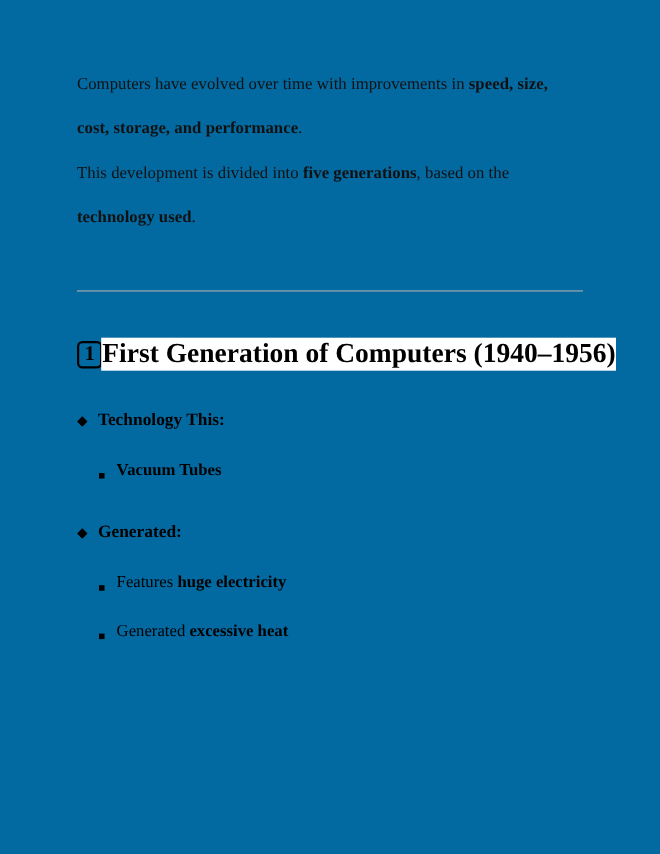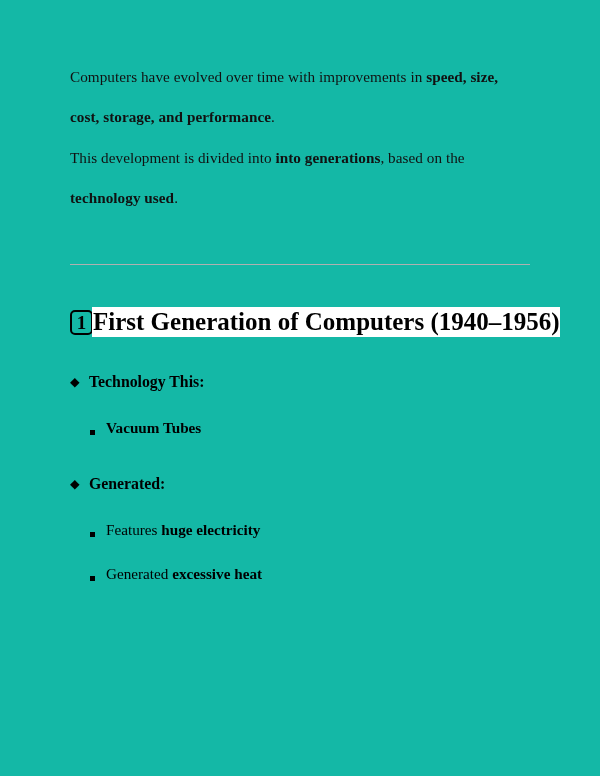--- a/index.html
+++ b/index.html
@@ -15,21 +15,21 @@
     color: #000000;
     overflow: hidden;
   }
 
   .page {
     position: absolute;
     left: 0;
     top: 0;
     width: 600px;
     height: 776px;
-    background: #14b8a6;
+    background: #0369a1;
   }
 
   .content {
     position: absolute;
     left: 70px;
     top: 57px;
     width: 460px;
   }
 
   
@@ -154,21 +154,21 @@
   }
 </style>
 </head>
 <body>
 
 <div class="page">
   <div class="content">
 
     <p class="para"><span>Computers have evolved over time with improvements in </span><b>speed, size, cost, storage, and performance</b><span>.</span></p>
 
-    <p class="para second"><span>This development is divided into </span><b>into generations</b><span>, based on the </span><b>technology used</b><span>.</span></p>
+    <p class="para second"><span>This development is divided into </span><b>five generations</b><span>, based on the </span><b>technology used</b><span>.</span></p>
 
     <div class="divider-wrap">
       <div class="divider"></div>
     </div>
 
     <h1 class="section-heading">
       <span class="keycap">
         <span class="digit">1</span>
       </span>
       <span class="heading-text">First Generation of Computers (1940–1956)</span>

